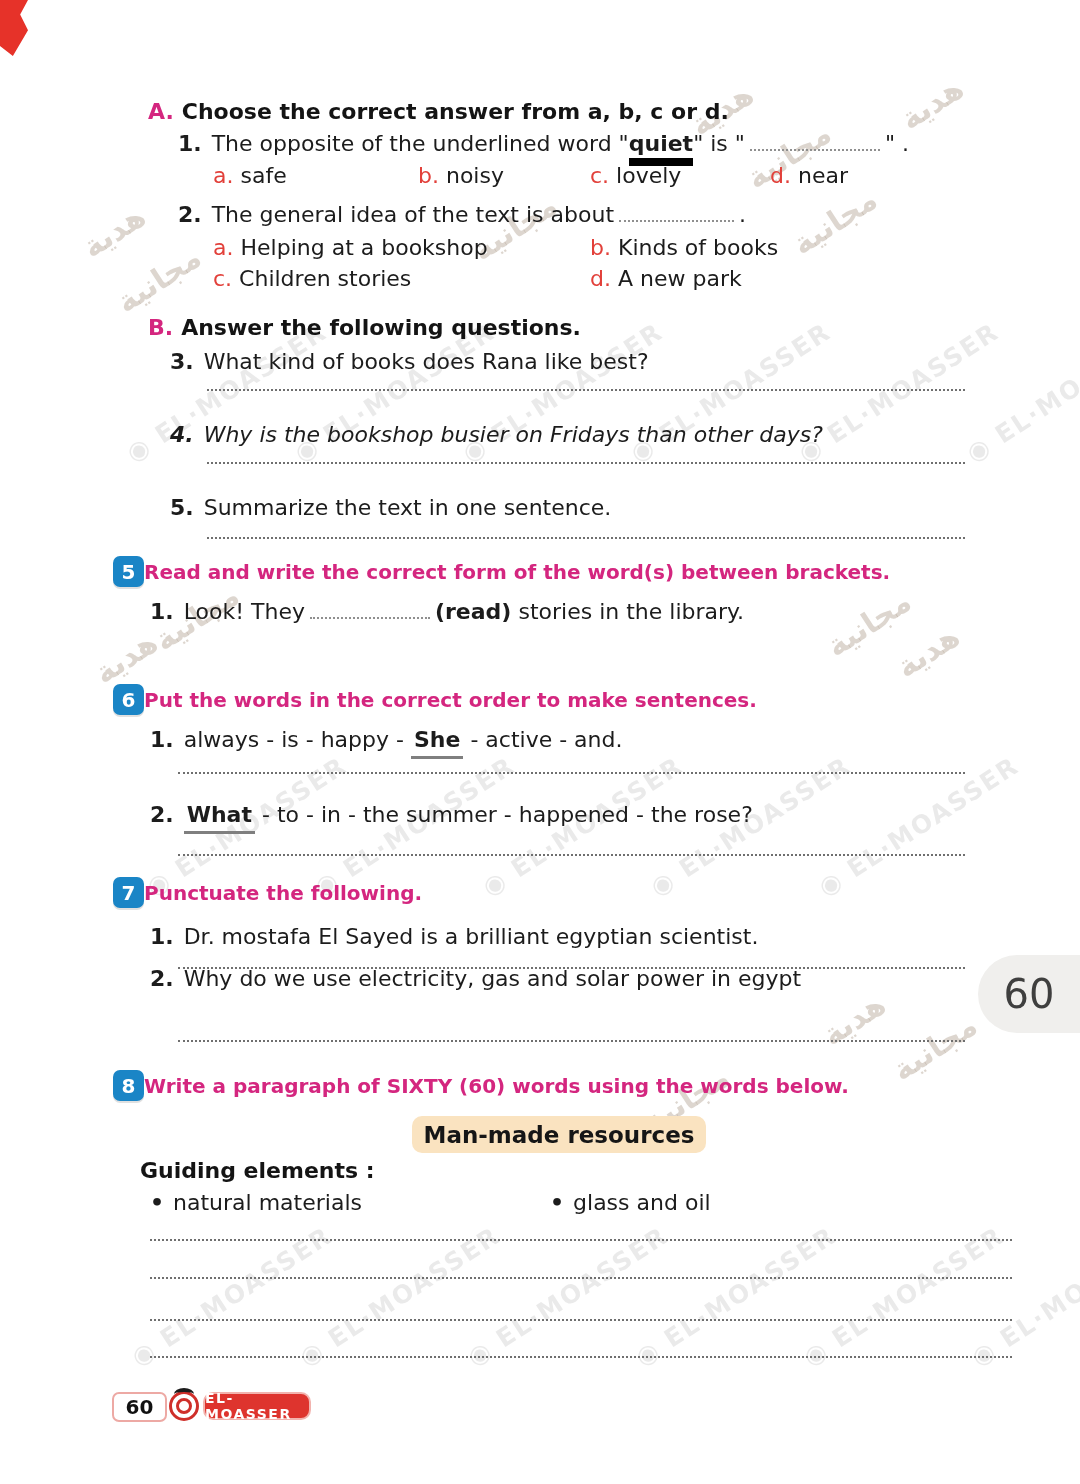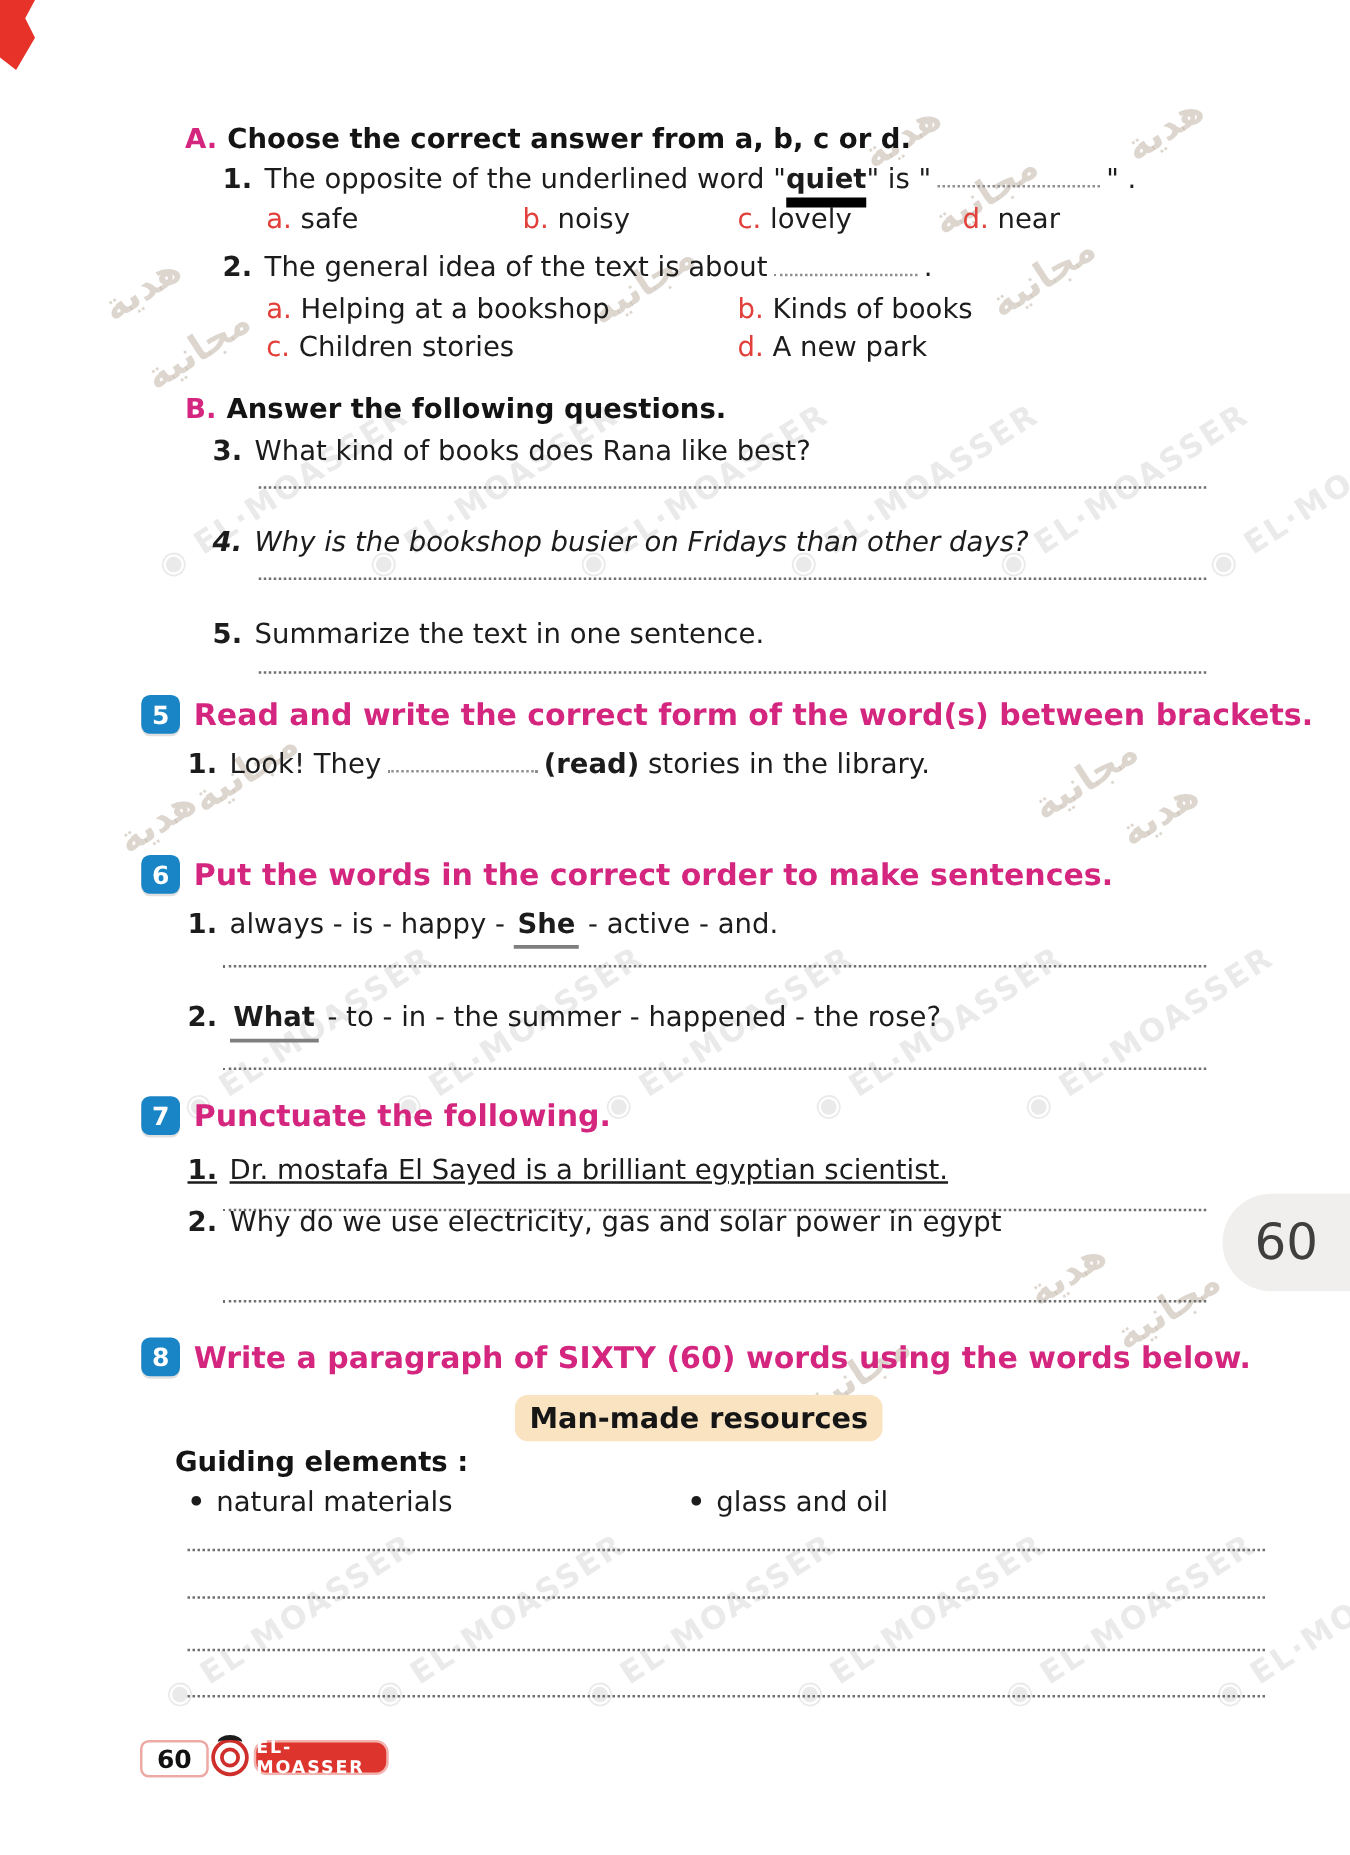--- a/index.html
+++ b/index.html
@@ -11,21 +11,21 @@
   .t{font-size:22px;line-height:1.25;white-space:nowrap;}
   .bold{font-weight:bold;}
   .seclabel{color:#d4267f;font-weight:bold;margin-right:8px;}
   .heading{font-size:22px;font-weight:bold;color:#141414;}
   .num{font-weight:bold;margin-right:10px;}
   .letter{color:#e2403a;margin-right:7px;}
   .srow{display:flex;align-items:center;}
   .secnum{display:inline-flex;width:31px;height:31px;background:#1a85c6;border-radius:7px;
           color:#fff;font-weight:bold;font-size:20px;align-items:center;justify-content:center;
           box-shadow:0 2px 0 rgba(0,0,0,0.12);flex:0 0 auto;}
-  .phead{font-size:24px;font-weight:bold;color:#d4267f;margin-left:11px;white-space:nowrap;}
+  .phead{font-size:20px;font-weight:bold;color:#d4267f;white-space:nowrap;}
   .blank{display:inline-block;border-bottom:2px dotted #8f8f8f;height:15px;margin:0 5px;}
   .dotline{position:absolute;border-bottom:2px dotted #6f6f6f;height:8px;}
   .uword{font-weight:bold;border-bottom:8px solid #000000;padding-bottom:2px;}
   .uword2{font-weight:bold;border-bottom:3px solid #7f7f7f;padding:0 3px 4px;}
   .wm{position:absolute;transform:rotate(-33deg);white-space:nowrap;font-weight:800;}
   .wm-brand{font-size:25px;letter-spacing:2px;color:rgba(90,90,90,0.13);}
   .wm-ar{font-size:30px;color:rgba(165,148,128,0.38);}
   .corner{position:absolute;left:0;top:0;width:28px;height:56px;background:#e63229;
           clip-path:polygon(0 0,100% 0,72% 26%,100% 54%,46% 100%,0 82%);}
   .pagetab{position:absolute;right:0;top:955px;width:102px;height:78px;background:#f0efed;
@@ -158,21 +158,21 @@
     <div class="dotline" style="left:178px;top:764px;width:787px;"></div>
     <div class="abs t" style="left:150px;top:801px;">
       <span class="num">2.</span><span></span><span class="uword2">What</span><span> - to - in - the summer - happened - the rose?</span>
     </div>
     <div class="dotline" style="left:178px;top:846px;width:787px;"></div>
 
     <div class="abs srow" style="left:113px;top:877px;">
       <span class="secnum">7</span>
       <span class="phead">Punctuate the following.</span>
     </div>
-    <div class="abs t" style="left:150px;top:923px;text-decoration:underline;">
+    <div class="abs t" style="left:150px;top:923px;">
       <span class="num">1.</span><span>Dr. mostafa El Sayed is a brilliant egyptian scientist.</span>
     </div>
     <div class="dotline" style="left:178px;top:959px;width:787px;"></div>
     <div class="abs t" style="left:150px;top:965px;">
       <span class="num">2.</span><span>Why do we use electricity, gas and solar power in egypt</span>
     </div>
     <div class="dotline" style="left:178px;top:1032px;width:787px;"></div>
 
     <div class="abs srow" style="left:113px;top:1070px;">
       <span class="secnum">8</span>

